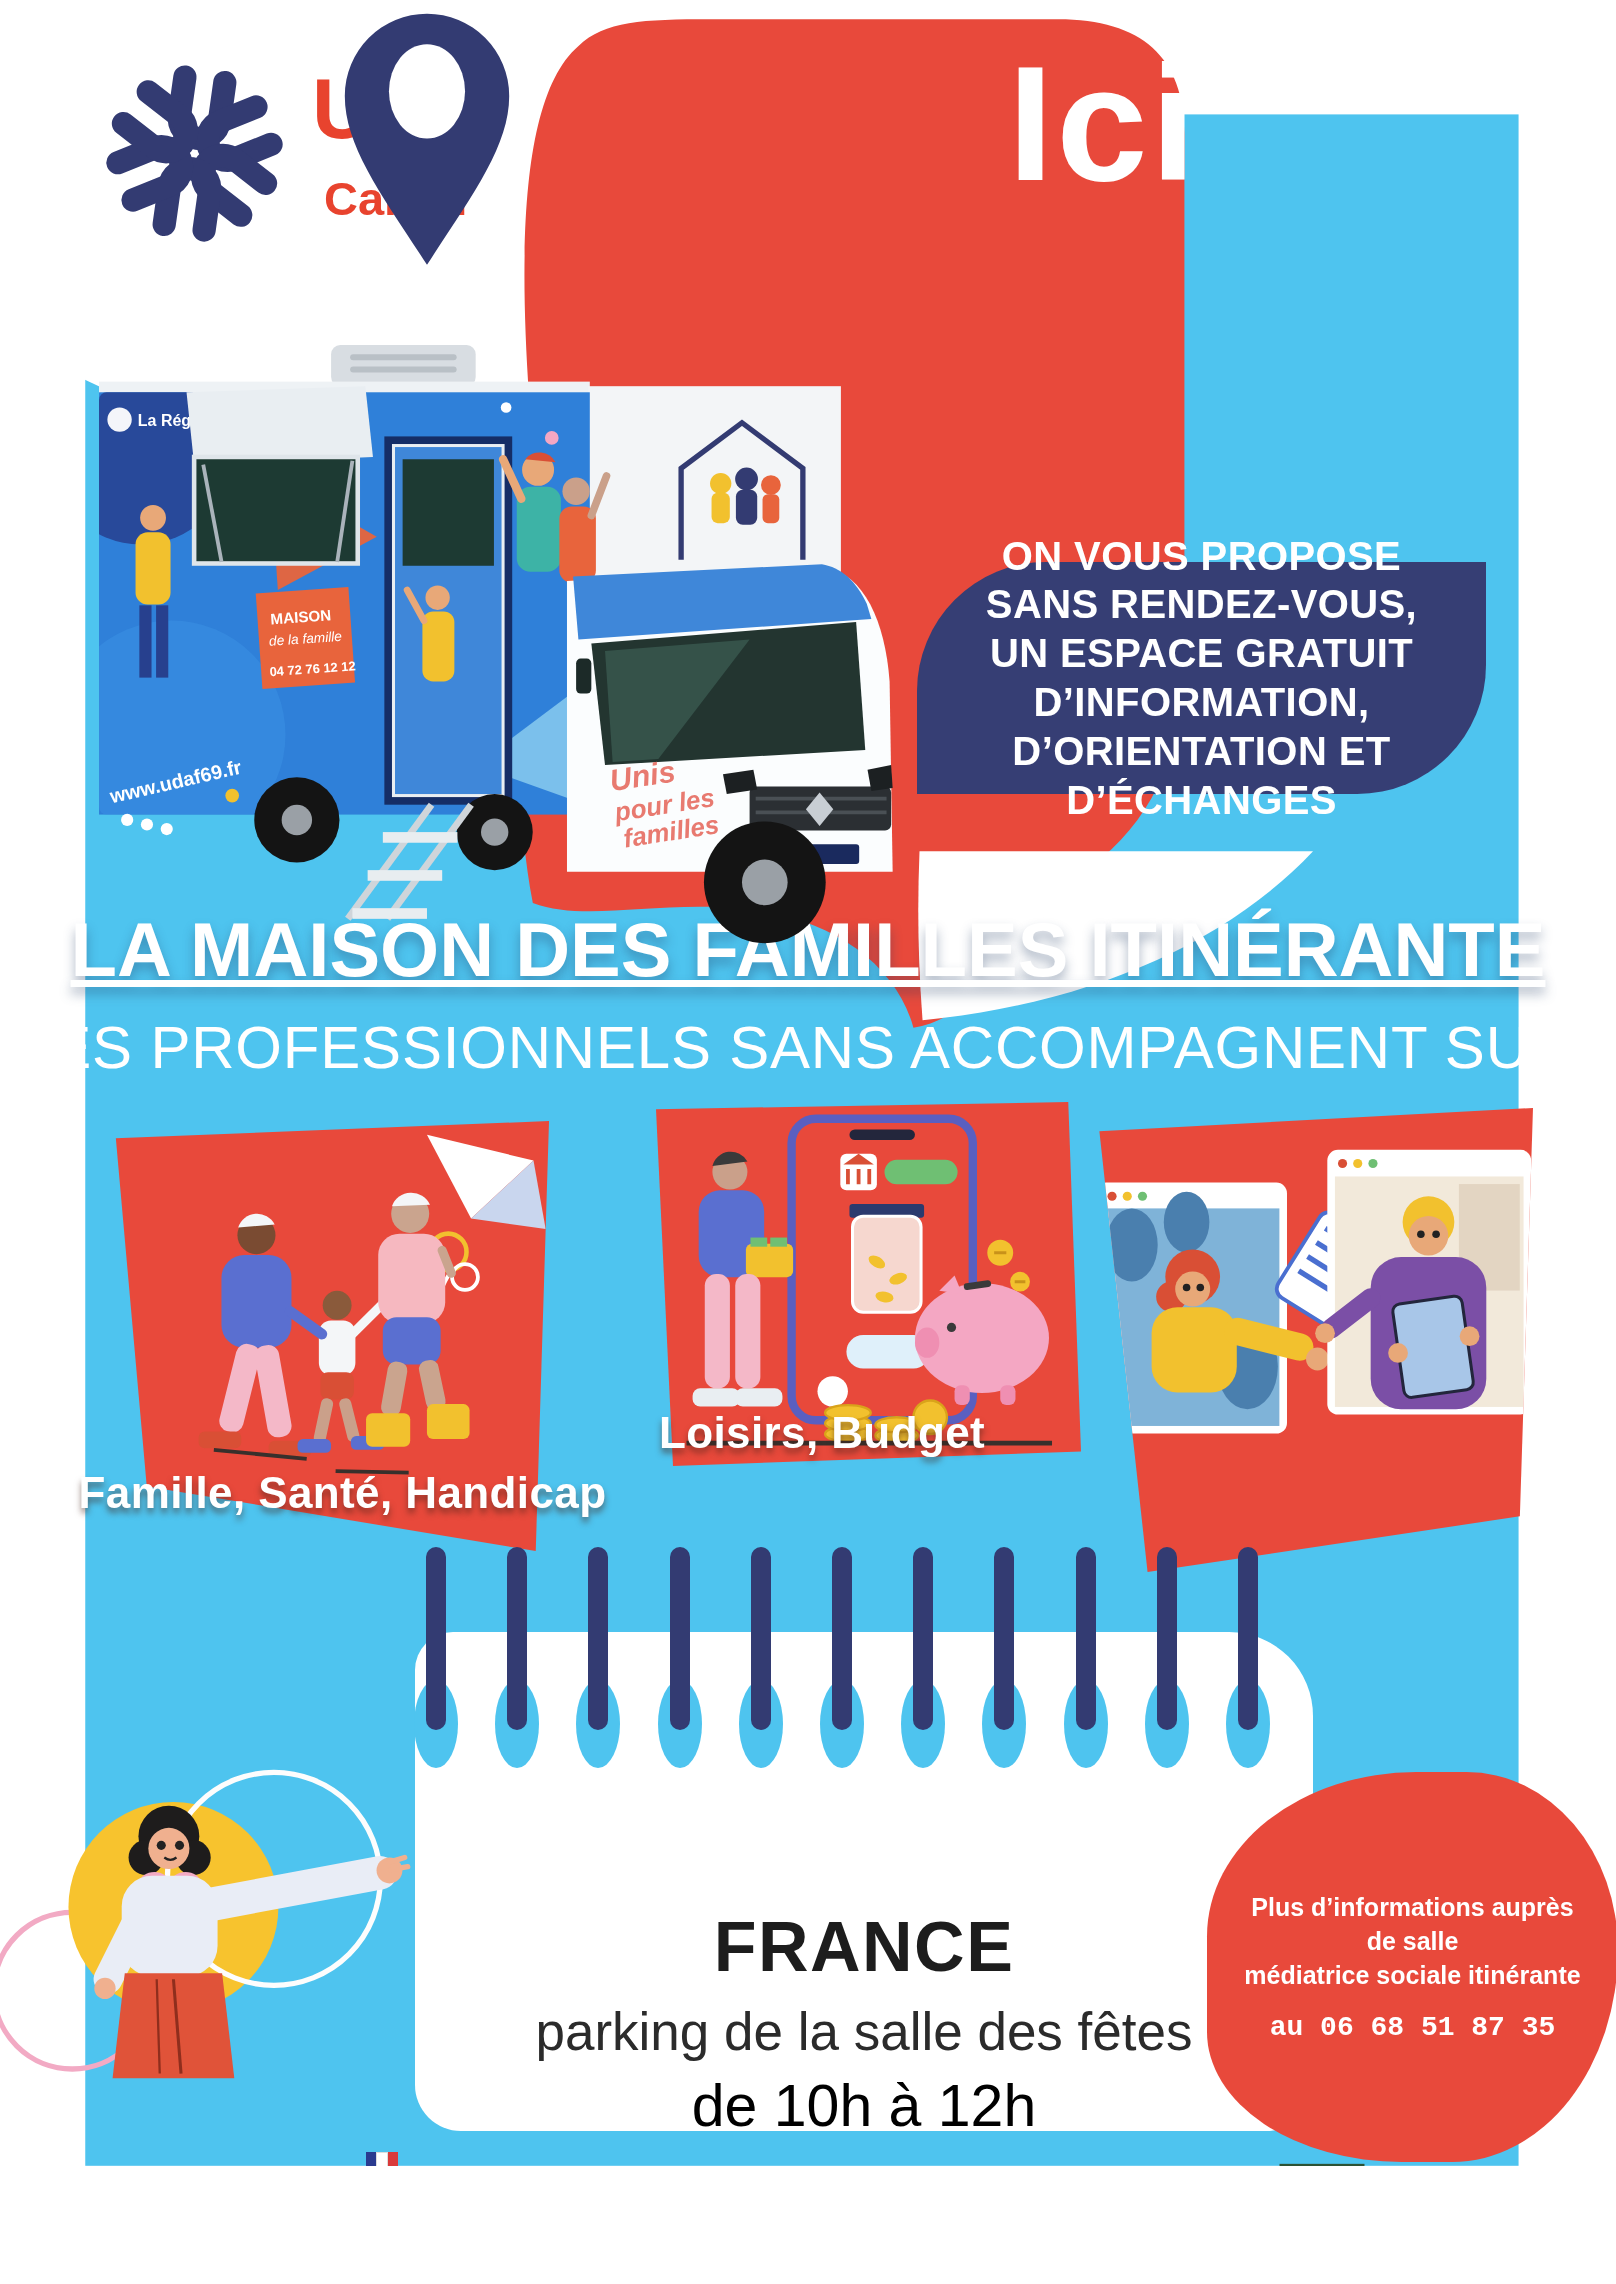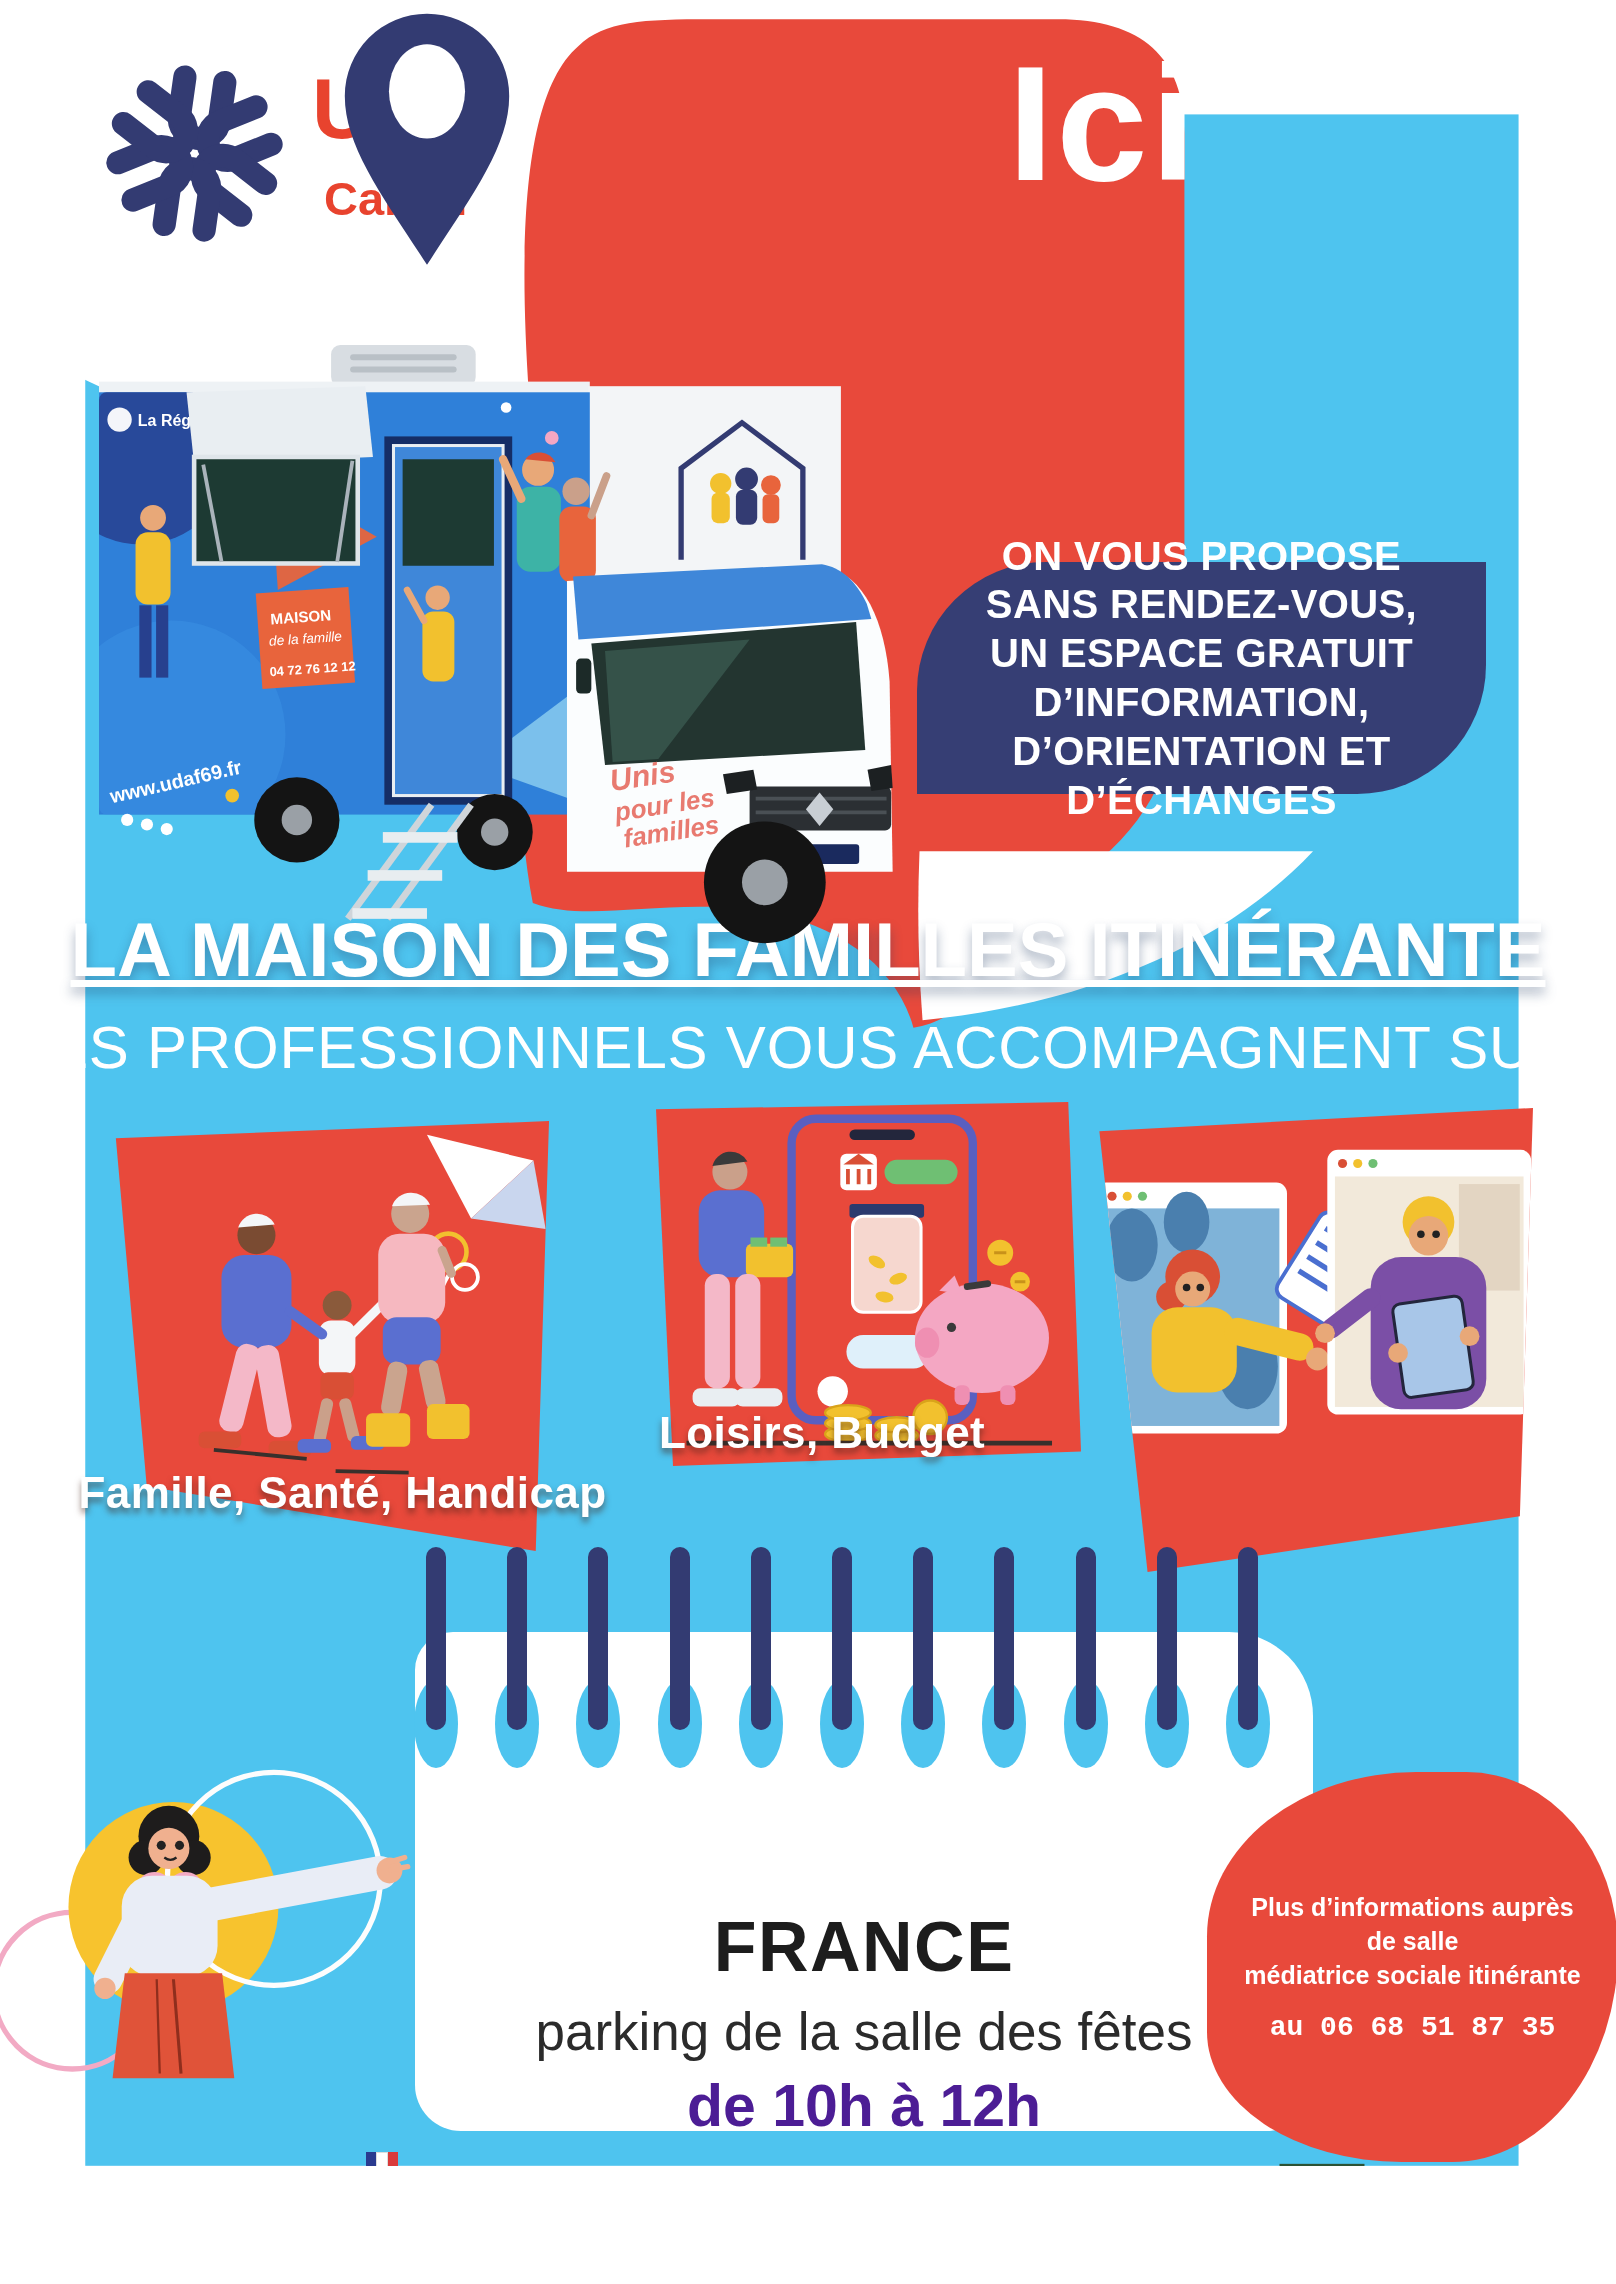--- a/index.html
+++ b/index.html
@@ -51,21 +51,21 @@
 
   
   .notepad{left:415px;top:1632px;width:898px;height:499px;background:#fff;border-radius:38px 84px 46px 46px;z-index:2;}
   .spiral{left:426px;top:1547px;width:832px;height:221px;display:flex;justify-content:space-between;z-index:3;}
   .pin{position:relative;width:20px;height:221px;}
   .pin .hole{position:absolute;left:50%;transform:translateX(-50%);bottom:0;width:44px;height:88px;border-radius:50%;background:var(--blue);}
   .pin .bar{position:absolute;left:50%;transform:translateX(-50%);top:0;width:20px;height:183px;border-radius:10.7px;background:var(--navy);}
   .event-date{left:415px;top:1743px;width:898px;text-align:center;font-size:79px;font-weight:bold;color:var(--ink);z-index:4;}
   .event-city{left:415px;top:1907px;width:898px;text-align:center;font-size:70px;font-weight:bold;color:#1d1d1d;z-index:4;letter-spacing:1.5px;}
   .event-place{left:415px;top:2001px;width:898px;text-align:center;font-size:53px;font-weight:400;color:#2b2b2b;z-index:4;}
-  .event-time{left:415px;top:2072px;width:898px;text-align:center;font-size:59px;font-weight:bold;color:#4c1d95;z-index:4;}
+  .event-time{left:415px;top:2072px;width:898px;text-align:center;font-size:59px;font-weight:normal;color:#000000;z-index:4;}
 
   
   .mediator{left:0px;top:1751px;width:426px;height:350px;z-index:3;}
 
   
   .contact-blob{left:1207px;top:1772px;width:411px;height:390px;background:var(--red);border-radius:58% 42% 46% 54% / 48% 52% 62% 38%;z-index:5;display:flex;flex-direction:column;align-items:center;justify-content:center;padding:0 21px;box-sizing:border-box;}
   .contact-line{color:#fff;font-weight:bold;font-size:25px;line-height:1.35;text-align:center;}
   .contact-phone{color:#fff;font-weight:bold;font-size:28px;margin-top:19px;text-align:center;font-family:Liberation Mono, monospace;}
 
   
@@ -263,21 +263,21 @@
       <circle cx="900" cy="714" r="30" fill="#9aa0a6"></circle>
 
     <line x1="462" y1="612" x2="352" y2="762" stroke="#cfd5da" stroke-width="9"></line>
     <line x1="514" y1="612" x2="404" y2="762" stroke="#cfd5da" stroke-width="9"></line>
     <rect x="398" y="648" width="98" height="14" fill="#e8edf0"></rect>
     <rect x="378" y="698" width="98" height="14" fill="#e8edf0"></rect>
     <rect x="358" y="748" width="98" height="14" fill="#e8edf0"></rect>
   </svg>
 
   <div class="abs main-title">LA MAISON DES FAMILLES ITINÉRANTE</div>
-  <div class="abs main-subtitle">DES PROFESSIONNELS VOUS ACCOMPAGNENT SUR :</div>
+  <div class="abs main-subtitle">DES PROFESSIONNELS SANS ACCOMPAGNENT SUR :</div>
 
   <div class="abs panel panel-1">
     <svg viewBox="0 0 580 565">
       <polygon points="420,18 560,52 478,128" fill="#ffffff"></polygon>
       <polygon points="478,128 560,52 576,142" fill="#c9d6ee"></polygon>
       <circle cx="448" cy="172" r="24" fill="none" stroke="#f2c12e" stroke-width="6"></circle>
       <circle cx="470" cy="205" r="17" fill="none" stroke="#ffffff" stroke-width="5"></circle>
       <path d="M 452 196 C 420 250 415 300 430 345" fill="none" stroke="#ffffff" stroke-width="5"></path>
 
       <circle cx="196" cy="150" r="25" fill="#7a4b32"></circle>

